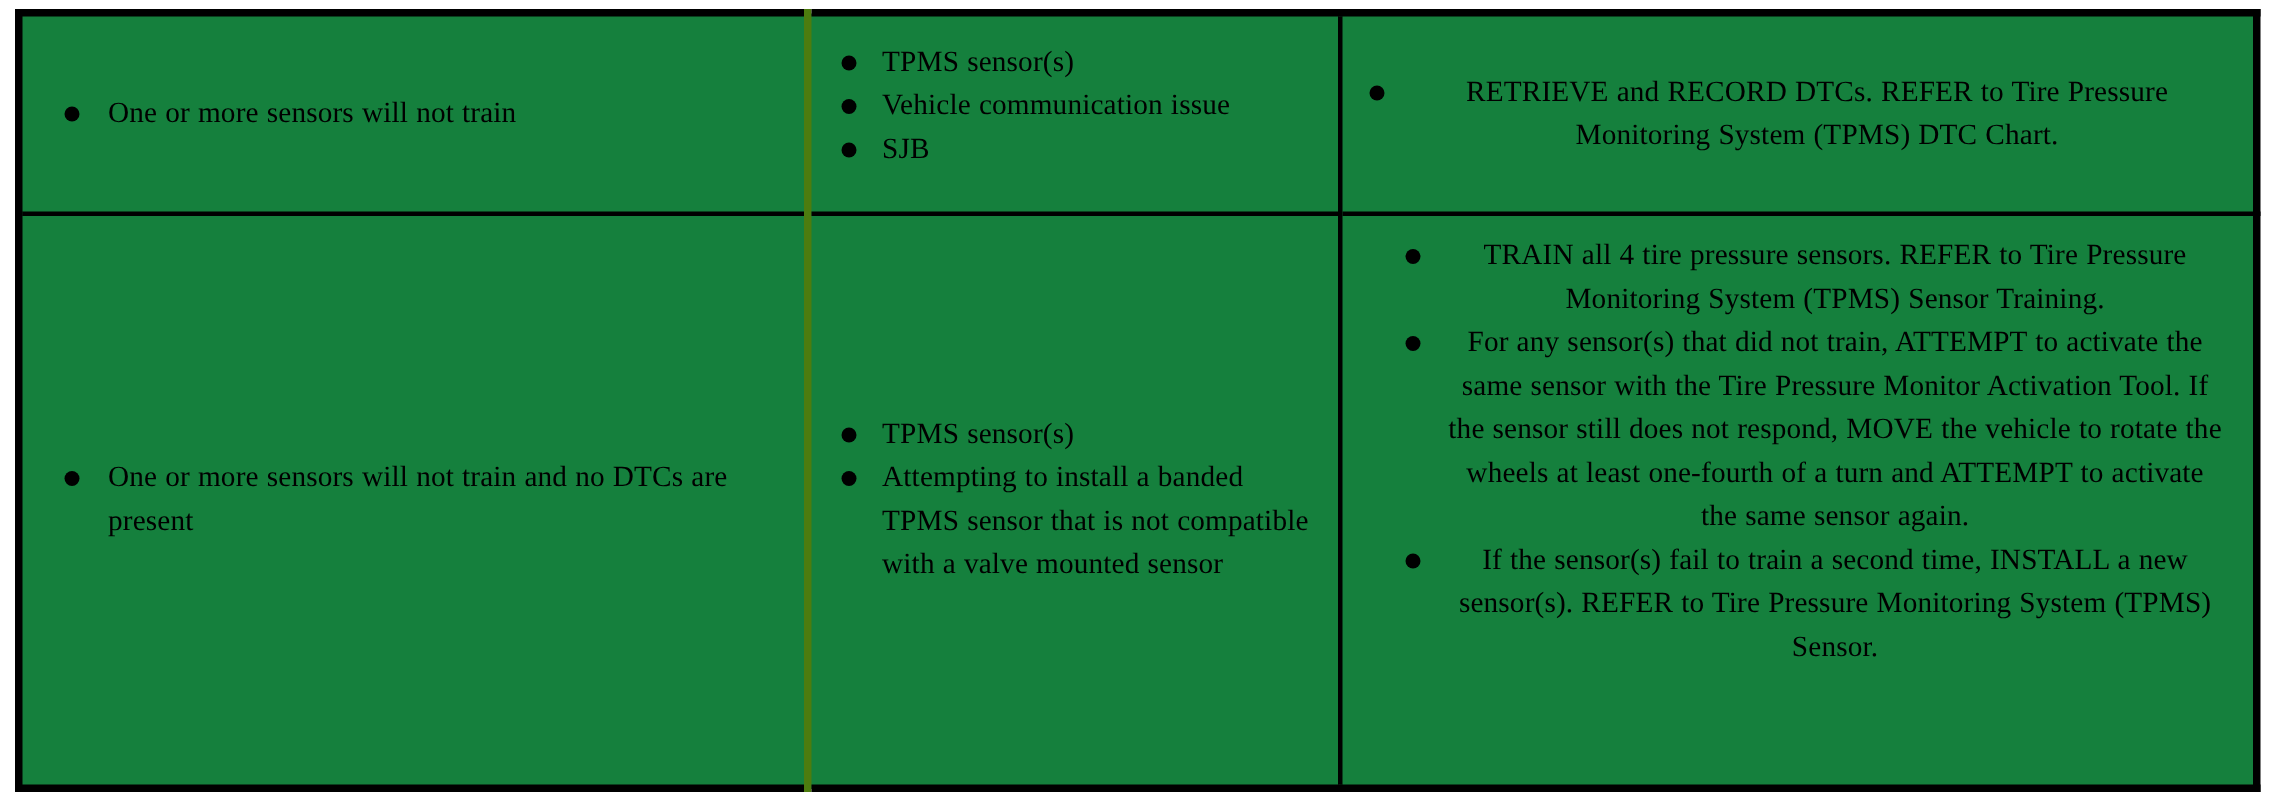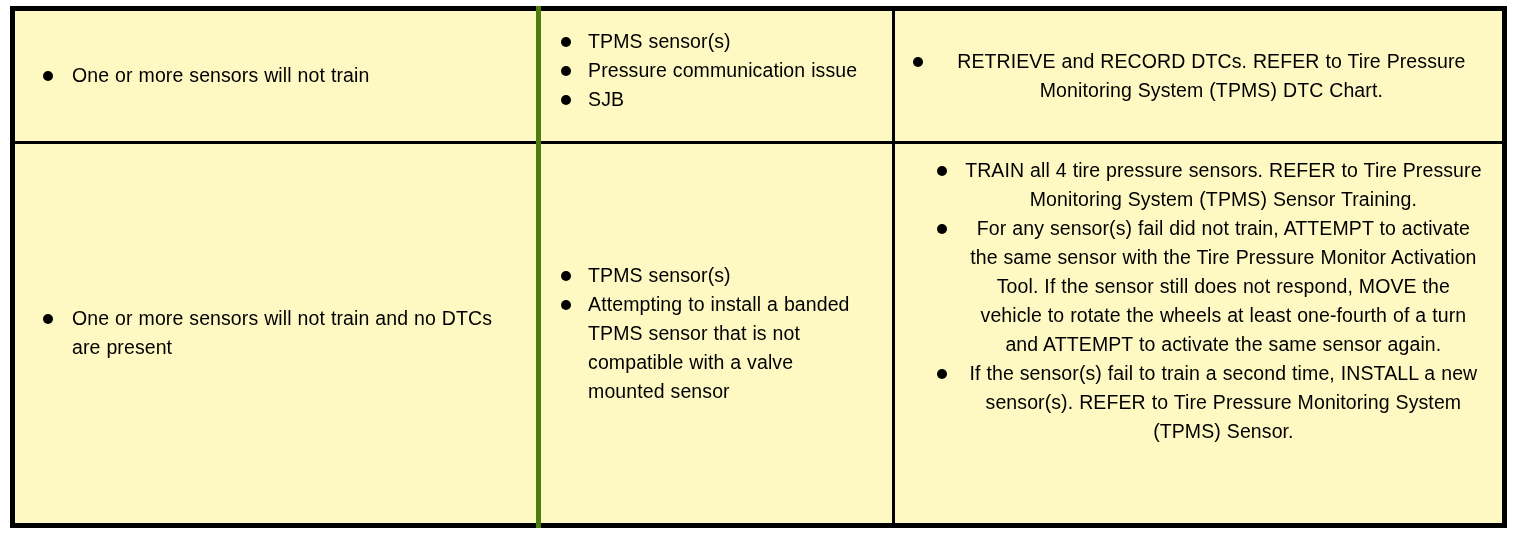--- a/index.html
+++ b/index.html
@@ -38,21 +38,22 @@
   }
 
   .symptom-table tr.row-divider-top > td {
     border-top: 3px solid #000000;
   }
 
   .symptom-table td {
     box-sizing: border-box;
     vertical-align: middle;
     padding: 0;
-    background: #fef9c3;
+    background: #15803d;
+    font-family: Liberation Serif, serif;
   }
 
   td.col-condition { width: 525px; border-right: 5px solid #4d7c0f; }
   td.col-possible  { width: 354px; border-right: 3px solid #000000; }
   td.col-action    { width: 610px; }
 
   
   ul.bullets {
     list-style: none;
     margin: 0;
@@ -112,21 +113,21 @@
           <div class="cell-inner">
             <ul class="bullets">
               <li>One or more sensors will not train</li>
             </ul>
           </div>
         </td>
         <td class="col-possible cell-possible">
           <div class="cell-inner">
             <ul class="bullets">
               <li>TPMS sensor(s)</li>
-              <li>Pressure communication issue</li>
+              <li>Vehicle communication issue</li>
               <li>SJB</li>
             </ul>
           </div>
         </td>
         <td class="col-action cell-action">
           <div class="cell-inner">
             <ul class="bullets">
               <li>RETRIEVE and RECORD DTCs. REFER to Tire Pressure Monitoring System (TPMS) DTC Chart.</li>
             </ul>
           </div>
@@ -146,21 +147,21 @@
             <ul class="bullets">
               <li>TPMS sensor(s)</li>
               <li>Attempting to install a banded TPMS sensor that is not compatible with a valve mounted sensor</li>
             </ul>
           </div>
         </td>
         <td class="col-action cell-action">
           <div class="cell-inner">
             <ul class="bullets">
               <li>TRAIN all 4 tire pressure sensors. REFER to Tire Pressure Monitoring System (TPMS) Sensor Training.</li>
-              <li>For any sensor(s) fail did not train, ATTEMPT to activate the same sensor with the Tire Pressure Monitor Activation Tool. If the sensor still does not respond, MOVE the vehicle to rotate the wheels at least one-fourth of a turn and ATTEMPT to activate the same sensor again.</li>
+              <li>For any sensor(s) that did not train, ATTEMPT to activate the same sensor with the Tire Pressure Monitor Activation Tool. If the sensor still does not respond, MOVE the vehicle to rotate the wheels at least one-fourth of a turn and ATTEMPT to activate the same sensor again.</li>
               <li>If the sensor(s) fail to train a second time, INSTALL a new sensor(s). REFER to Tire Pressure Monitoring System (TPMS) Sensor.</li>
             </ul>
           </div>
         </td>
       </tr>
 
     </tbody>
   </table>
 
 </div>

